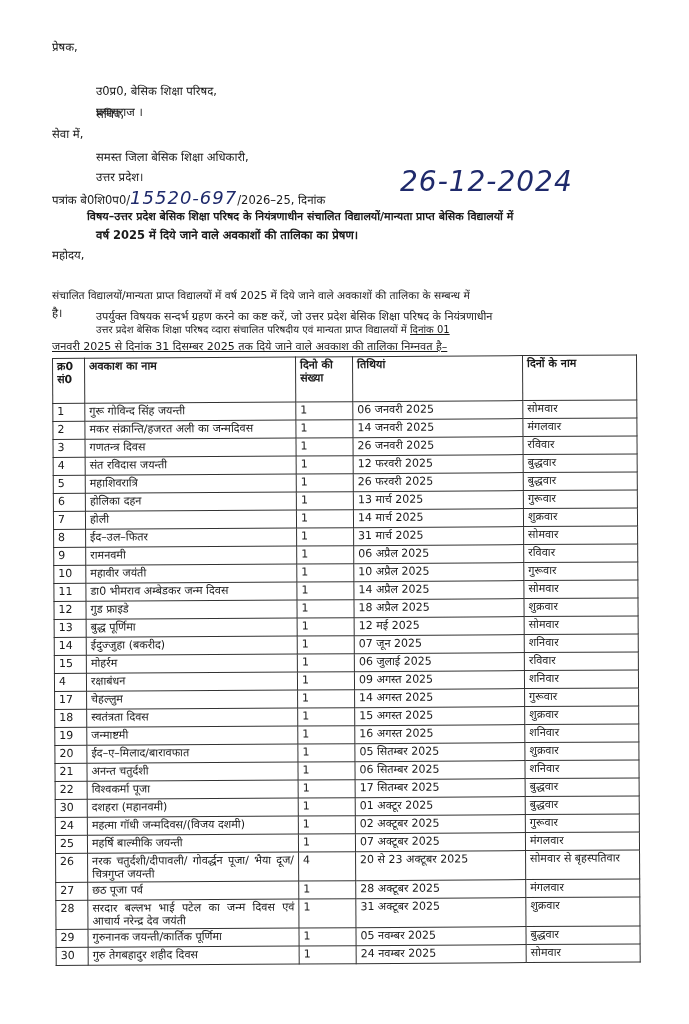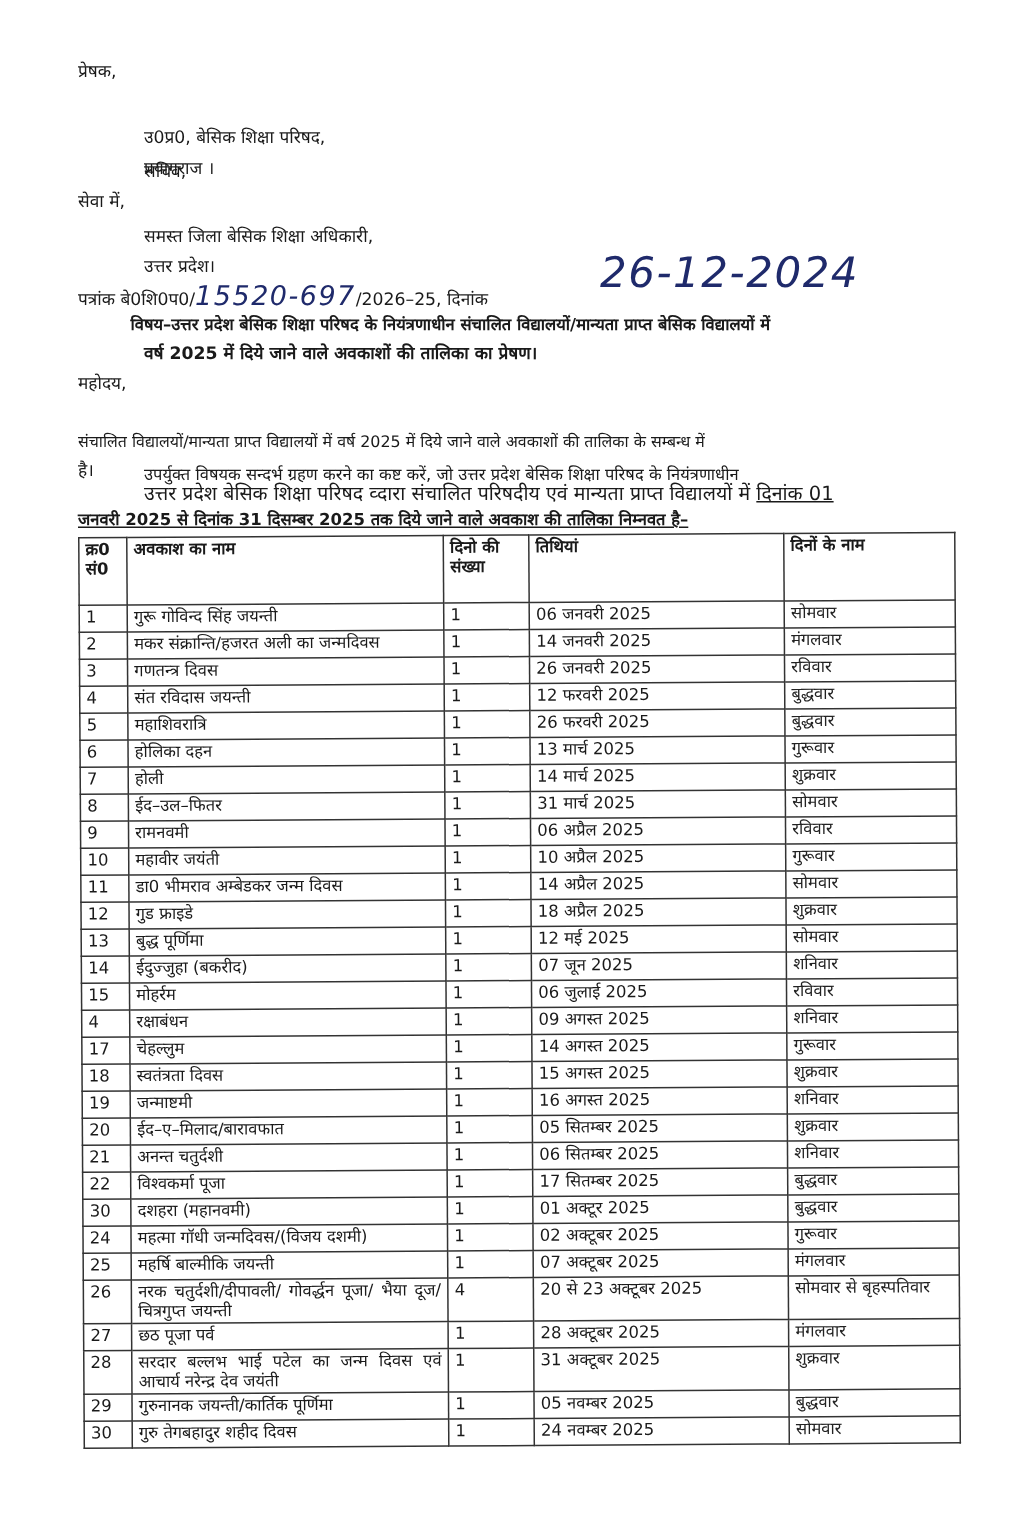--- a/index.html
+++ b/index.html
@@ -56,24 +56,24 @@
 
 <div class="abs line" style="left:52px; top:210px; font-weight:bold; font-size:11px;padding-left:35px;">विषय–उत्तर प्रदेश बेसिक शिक्षा परिषद के नियंत्रणाधीन संचालित विद्यालयों/मान्यता प्राप्त बेसिक विद्यालयों में</div>
 <div class="abs line" style="left:96px; top:228px; font-weight:bold;">वर्ष 2025 में दिये जाने वाले अवकाशों की तालिका का प्रेषण।</div>
 
 <div class="abs line" style="left:52px; top:248px;">महोदय,</div>
 <div class="abs line" style="left:96px; top:286px; font-size:11px; width:540px;margin-top:24px;">उपर्युक्त विषयक सन्दर्भ ग्रहण करने का कष्ट करें, जो उत्तर प्रदेश बेसिक शिक्षा परिषद के नियंत्रणाधीन</div>
 <div class="abs line" style="left:52px; top:288px; font-size:10.6px;">संचालित विद्यालयों/मान्यता प्राप्त विद्यालयों में वर्ष 2025 में दिये जाने वाले अवकाशों की तालिका के सम्बन्ध में</div>
 <div class="abs line" style="left:52px; top:306px;">है।</div>
 
 <style>
-  #p2a { top: 323px !important; } #p2b { top: 340px !important; font-weight: bold; }
+  #p2a { top: 323px !important; } #p2b { top: 340px !important; }
   table.holidays { top: 358px !important; }
 </style>
-<div id="p2a" class="abs line" style="left:96px; font-size:13px;">
+<div id="p2a" class="abs line" style="left:96px; font-size:10px;">
   <span>उत्तर प्रदेश बेसिक शिक्षा परिषद व्दारा संचालित परिषदीय एवं मान्यता प्राप्त विद्यालयों में </span><span class="ul">दिनांक 01</span>
 </div>
 <div id="p2b" class="abs line ul" style="left:52px; font-size:11px;">जनवरी 2025 से दिनांक 31 दिसम्बर 2025 तक दिये जाने वाले अवकाश की तालिका निम्नवत है–</div>
 
 <table class="holidays">
   <colgroup>
     <col class="c-sn">
       <col class="c-name">
       <col class="c-cnt">
       <col class="c-date">

